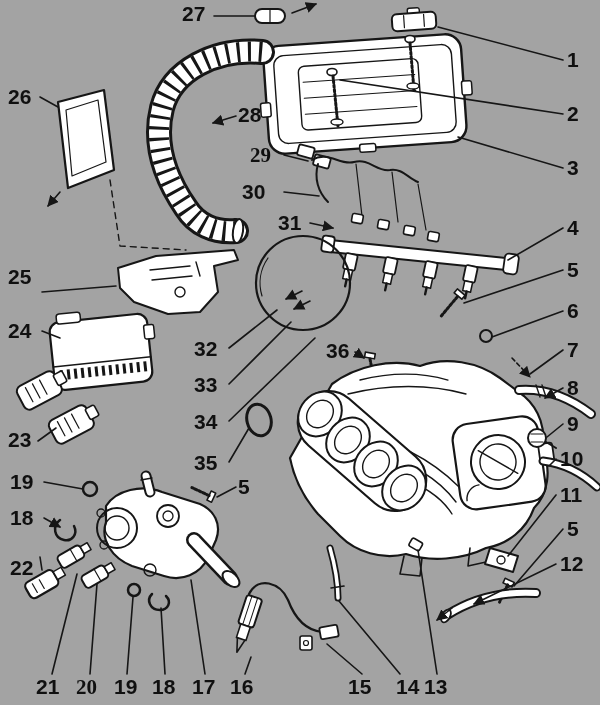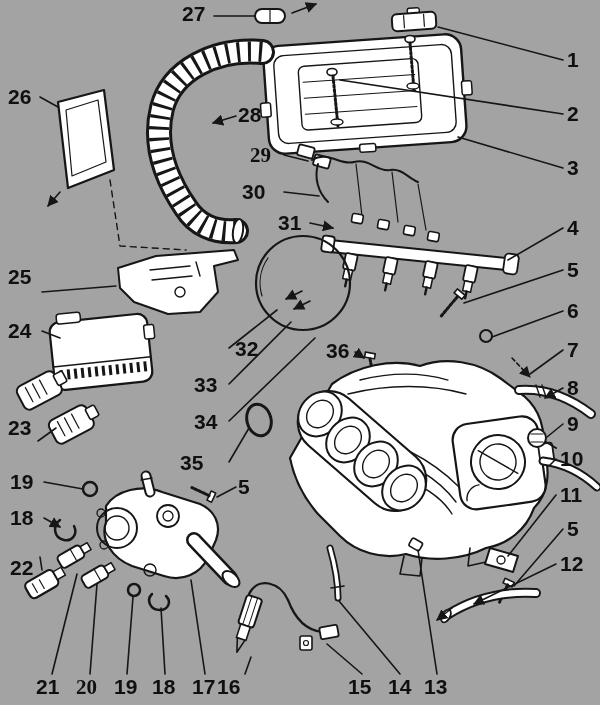--- a/index.html
+++ b/index.html
@@ -343,33 +343,33 @@
 <div class="callout" style="left:567px; top:300px;">6</div>
 <div class="callout" style="left:567px; top:339px;">7</div>
 <div class="callout" style="left:567px; top:377px;">8</div>
 <div class="callout" style="left:567px; top:413px;">9</div>
 <div class="callout" style="left:560px; top:448px;">10</div>
 <div class="callout" style="left:560px; top:484px;">11</div>
 <div class="callout" style="left:567px; top:518px;">5</div>
 <div class="callout" style="left:560px; top:553px;">12</div>
 <div class="callout" style="left:8px;   top:266px;">25</div>
 <div class="callout" style="left:8px;   top:320px;">24</div>
-<div class="callout" style="left:8px;   top:417px;">23</div>
-<div class="callout" style="left:194px; top:338px;margin-left:41px;">32</div>
+<div class="callout" style="left:8px;   top:429px;">23</div>
+<div class="callout" style="left:194px; top:338px;">32</div>
 <div class="callout" style="left:194px; top:374px;">33</div>
 <div class="callout" style="left:194px; top:411px;">34</div>
-<div class="callout" style="left:180px; top:452px;">35</div>
+<div class="callout" style="left:194px; top:452px;">35</div>
 <div class="callout" style="left:326px; top:340px;">36</div>
 <div class="callout" style="left:10px;  top:471px;">19</div>
 <div class="callout" style="left:10px;  top:507px;">18</div>
 <div class="callout" style="left:10px;  top:529px;margin-top:28px;">22</div>
 <div class="callout" style="left:238px; top:476px;">5</div>
 <div class="callout" style="left:36px;  top:676px;text-align:center;">21</div>
 <div class="callout" style="left:76px;  top:676px;font-family:Liberation Serif, serif;">20</div>
 <div class="callout" style="left:114px; top:676px;">19</div>
 <div class="callout" style="left:152px; top:676px;">18</div>
 <div class="callout" style="left:192px; top:676px;">17</div>
-<div class="callout" style="left:217px; top:676px;">16</div>
+<div class="callout" style="left:230px; top:676px;">16</div>
 <div class="callout" style="left:348px; top:676px;">15</div>
-<div class="callout" style="left:388px; top:676px;">14</div>
+<div class="callout" style="left:396px; top:676px;">14</div>
 <div class="callout" style="left:424px; top:676px;">13</div>
 
 </div>
 
 </body></html>

